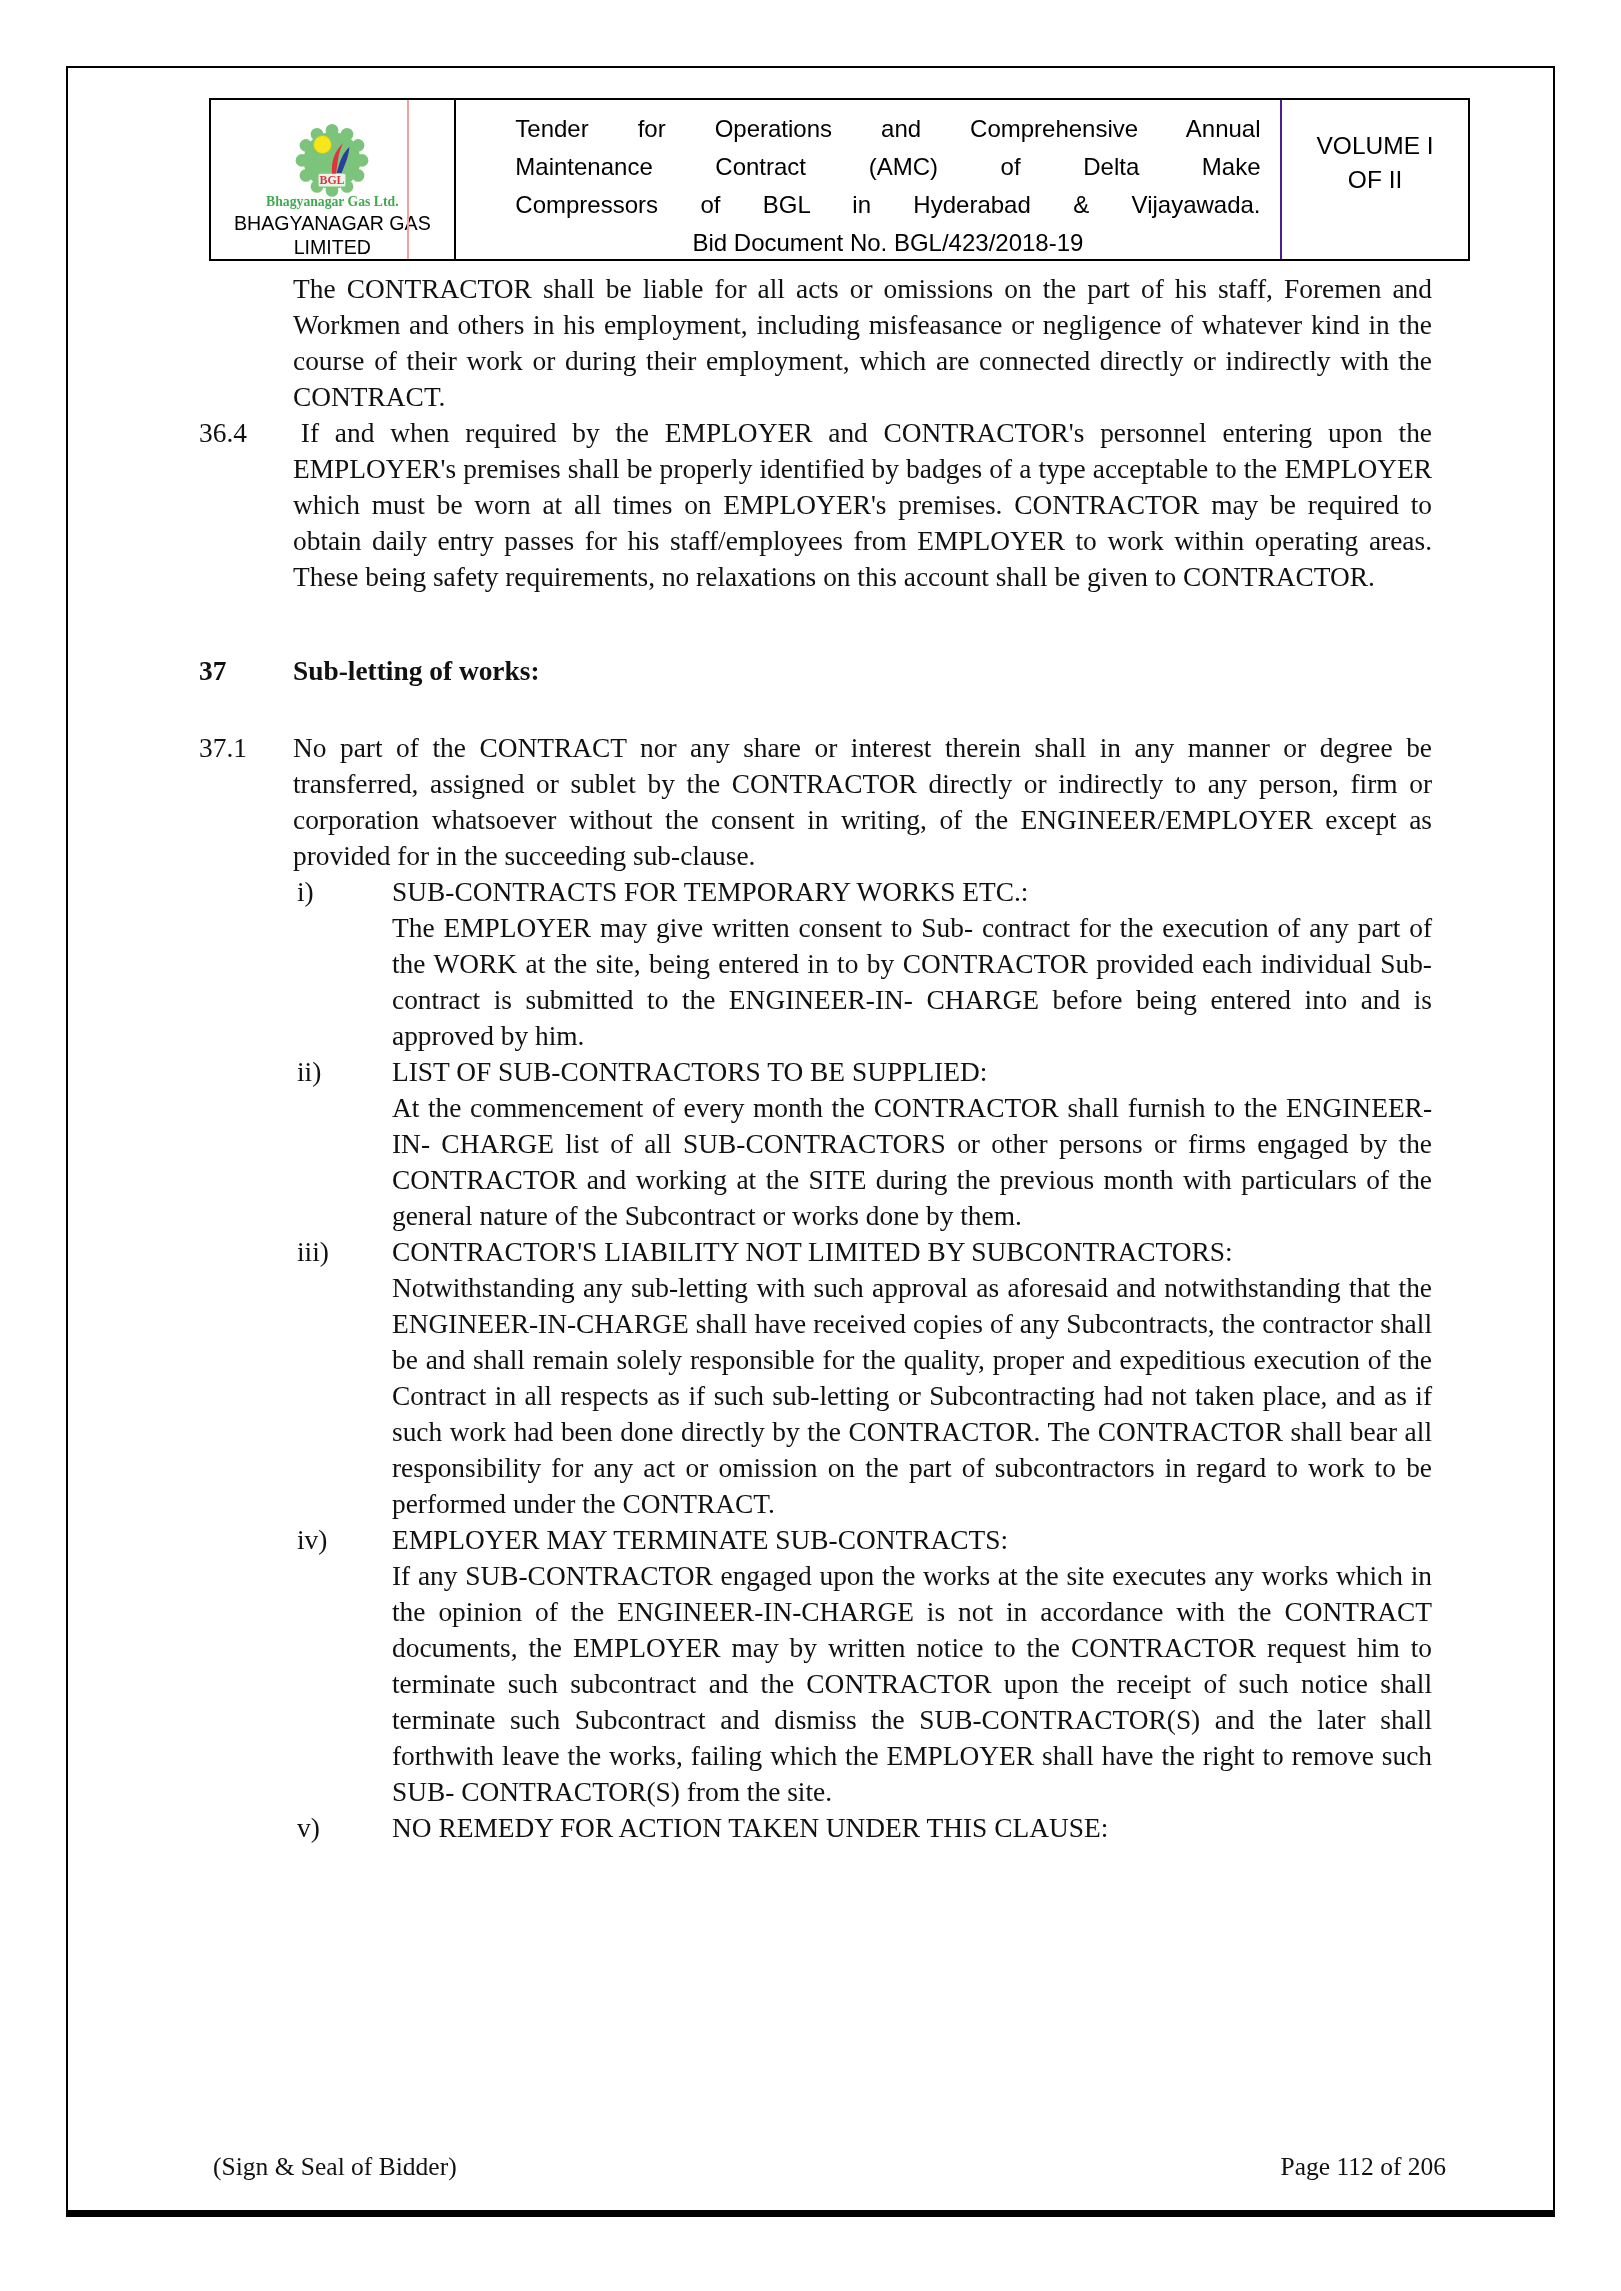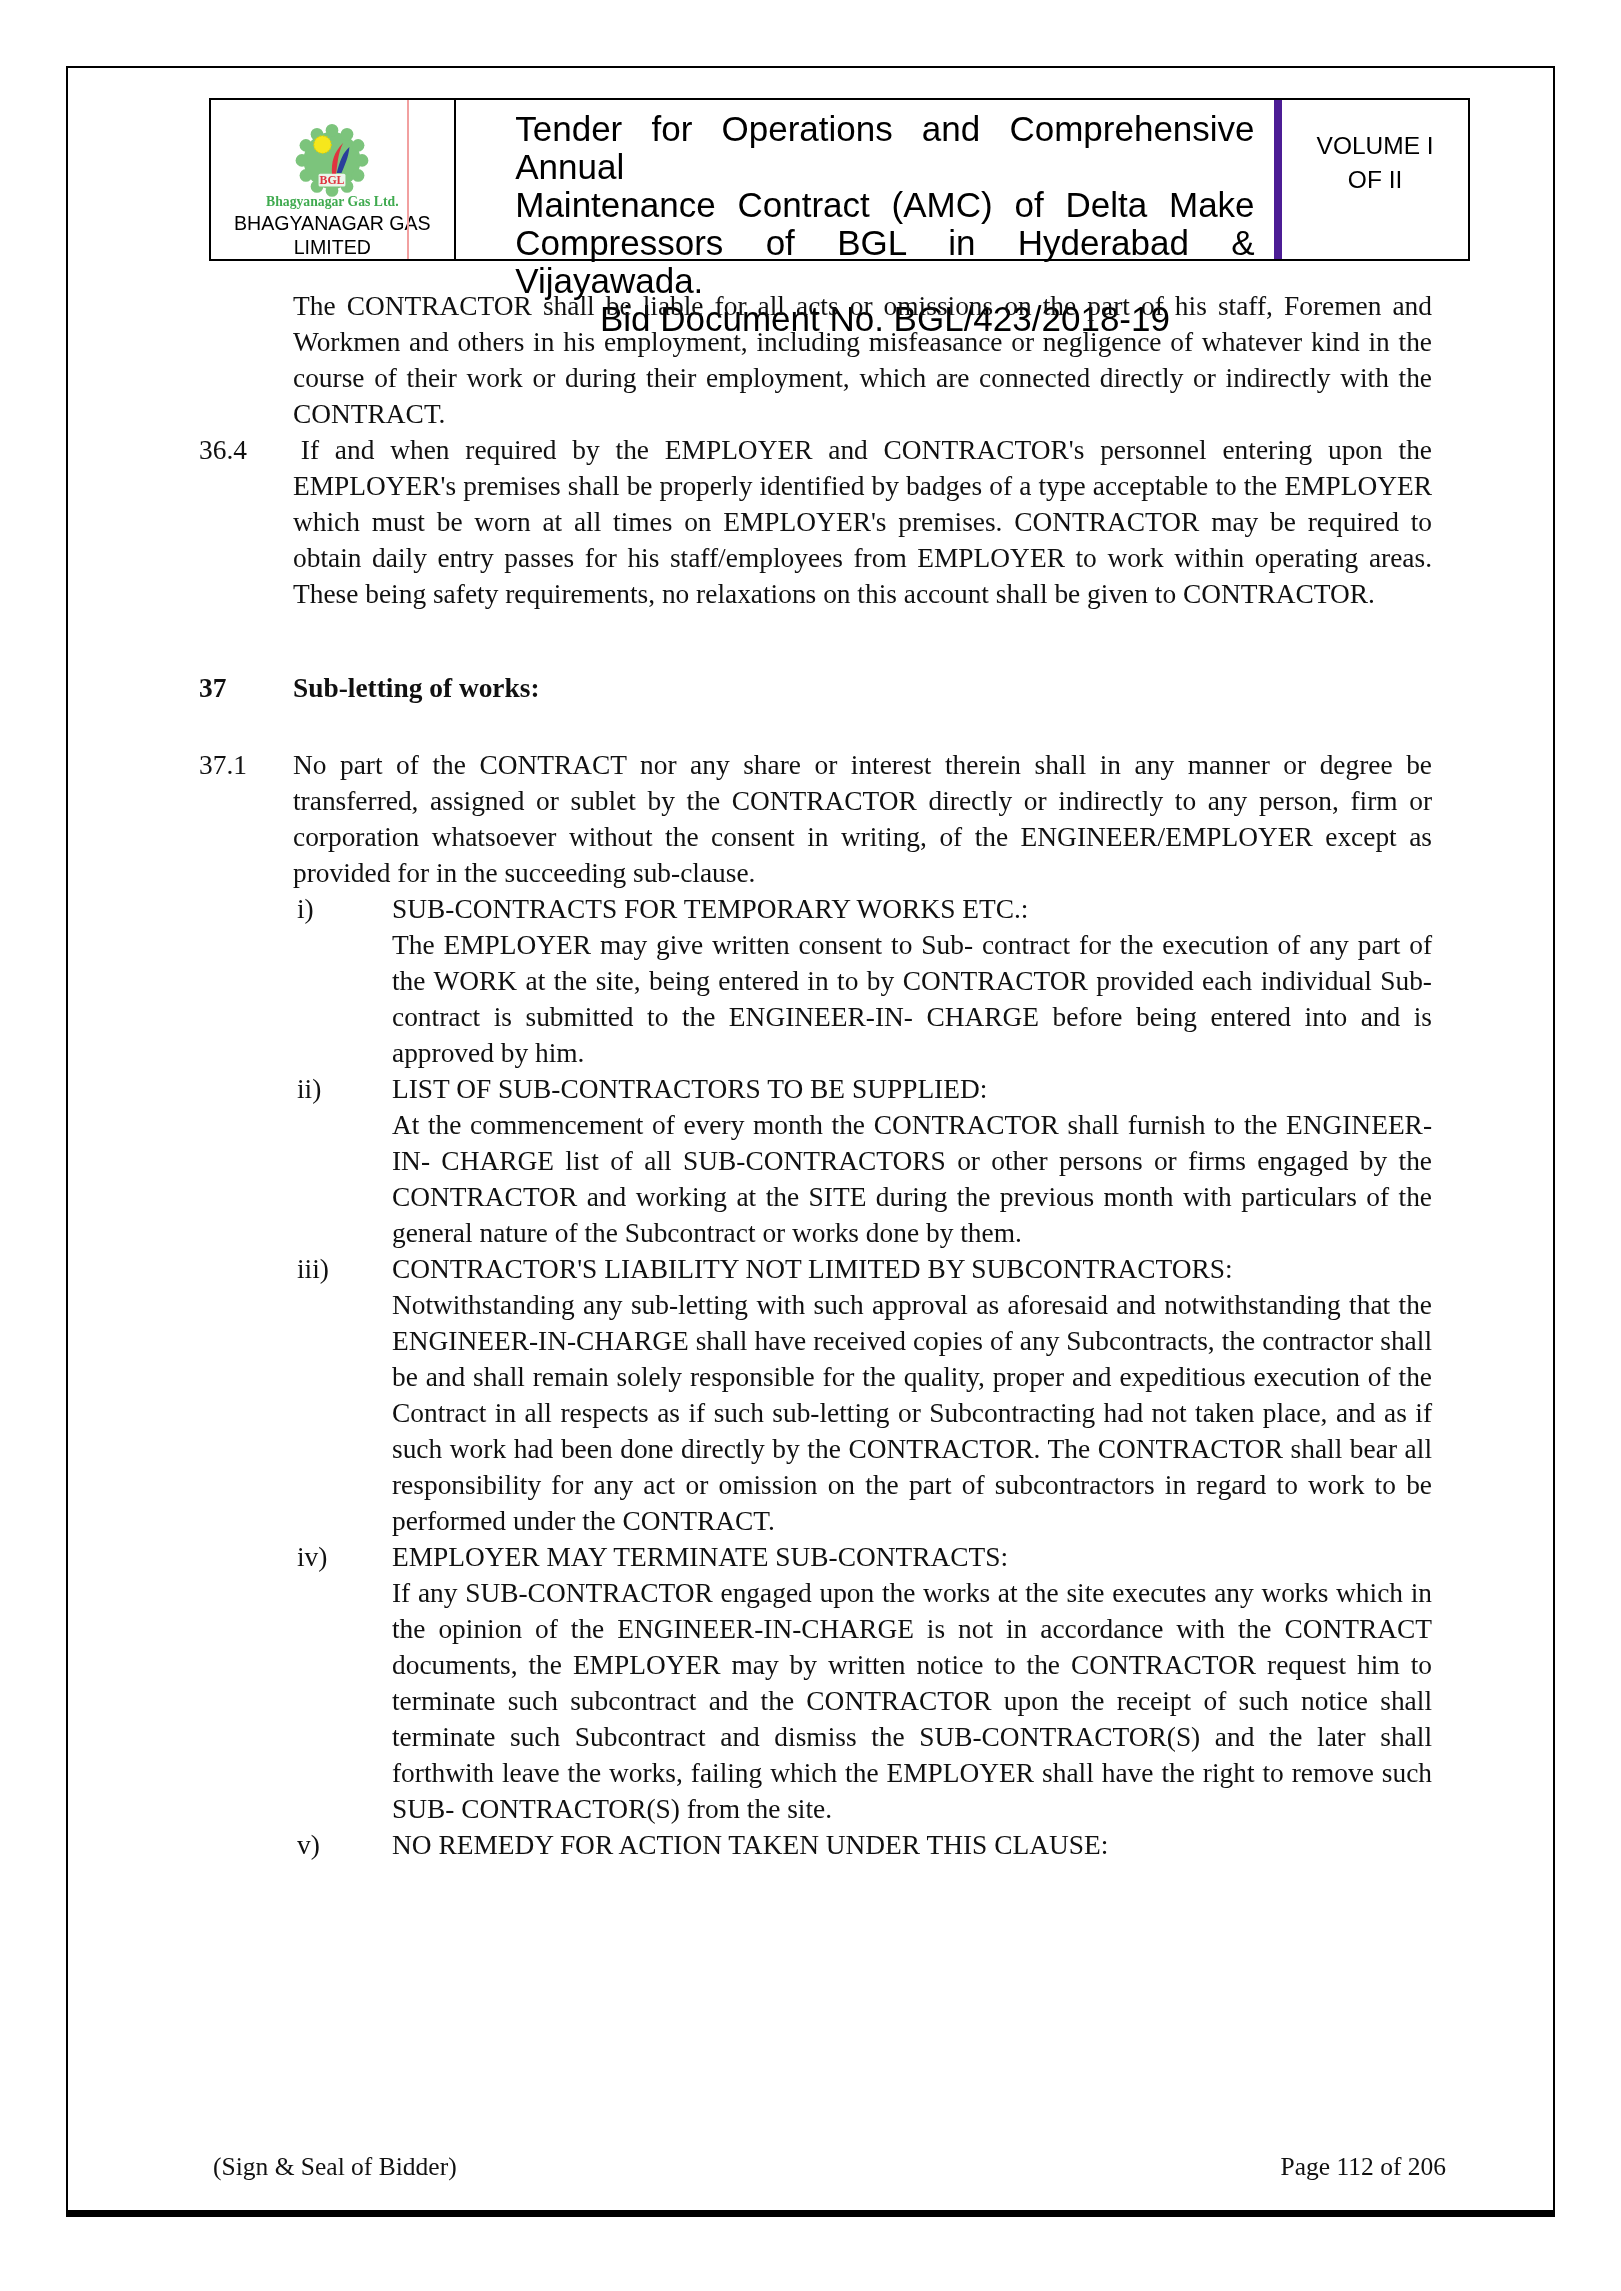--- a/index.html
+++ b/index.html
@@ -12,29 +12,29 @@
         display:flex;border:2px solid #000;box-sizing:border-box;background:#fff;}
   .cell{box-sizing:border-box;}
   .logo-cell{width:254px;border-right:2px solid #000;position:relative;
         display:flex;flex-direction:column;align-items:center;padding-top:24px;}
   .artifact-line{position:absolute;right:45px;top:0;width:2px;height:100%;background:#f2a0a0;}
   .logo-svg{width:116px;height:116px;display:block;}
   .logo-caption{font-family:"Liberation Serif",serif;font-weight:bold;font-size:13.7px;
         color:#3faa4f;line-height:14.7px;margin-top:-7.8px;}
   .org-name{font-family:"Liberation Sans",sans-serif;font-size:19.6px;line-height:23.5px;
         text-align:center;color:#000;margin-top:2px;}
-  .title-cell{width:815px;border-right:8px solid #4c1d95;padding:9.8px 19.6px 0 19.6px;
-        font-family:"Liberation Sans",sans-serif;font-size:35px;line-height:38px;color:#000;margin-left:40px;}
+  .title-cell{width:815px;border-right:2px solid #4c1d95;padding:9.8px 19.6px 0 19.6px;
+        font-family:"Liberation Sans",sans-serif;font-size:24px;line-height:38px;color:#000;margin-left:40px;}
   .title-line{text-align:justify;text-align-last:justify;}
   .title-line-center{text-align:center;}
   .volume-cell{width:193px;display:flex;flex-direction:column;justify-content:center;
         align-items:center;font-family:"Liberation Sans",sans-serif;font-size:24.5px;
         line-height:34px;color:#000;padding-bottom:34px;}
   
-  .doc-body{position:absolute;left:199px;top:288px;width:1233px;font-size:27.4px;
+  .doc-body{position:absolute;left:199px;top:271px;width:1233px;font-size:27.4px;
         line-height:36px;}
   .para-row{display:flex;}
   .clause-num{width:94px;flex:0 0 94px;}
   .para-text{flex:1;text-align:justify;}
   .lead-space{text-indent:7.8px;}
   .section-heading{display:flex;font-weight:bold;margin-top:58px;}
   .after-heading{margin-top:41px;}
   .roman-list{margin-left:98px;}
   .roman-item{display:flex;}
   .roman-num{width:95px;flex:0 0 95px;}

